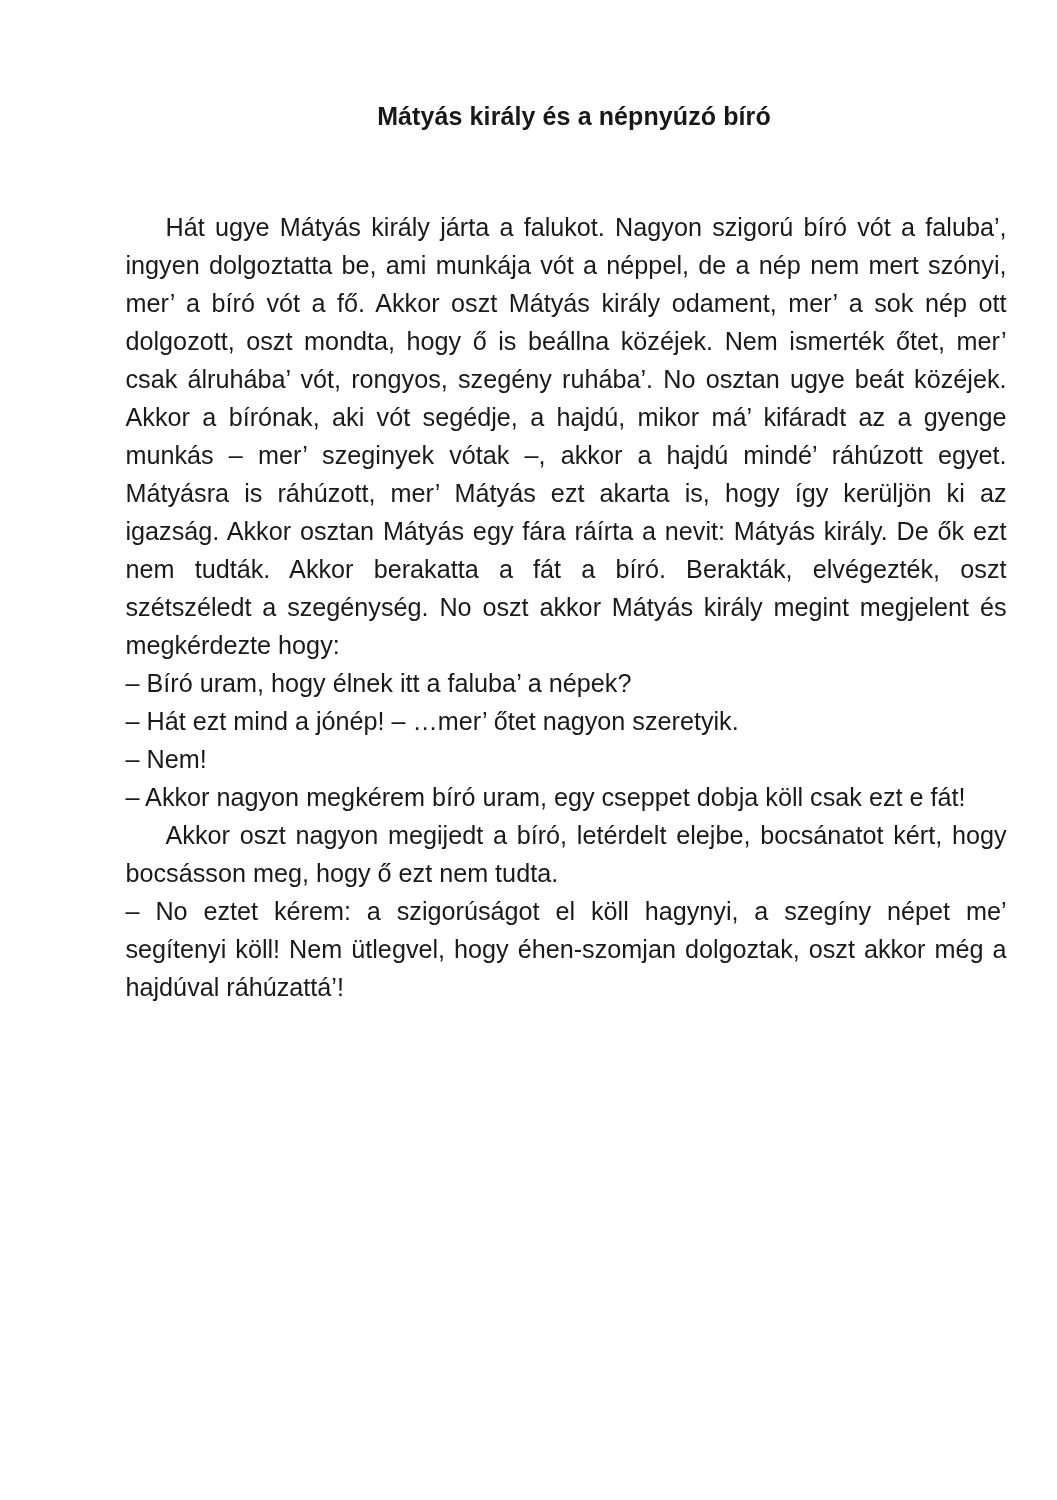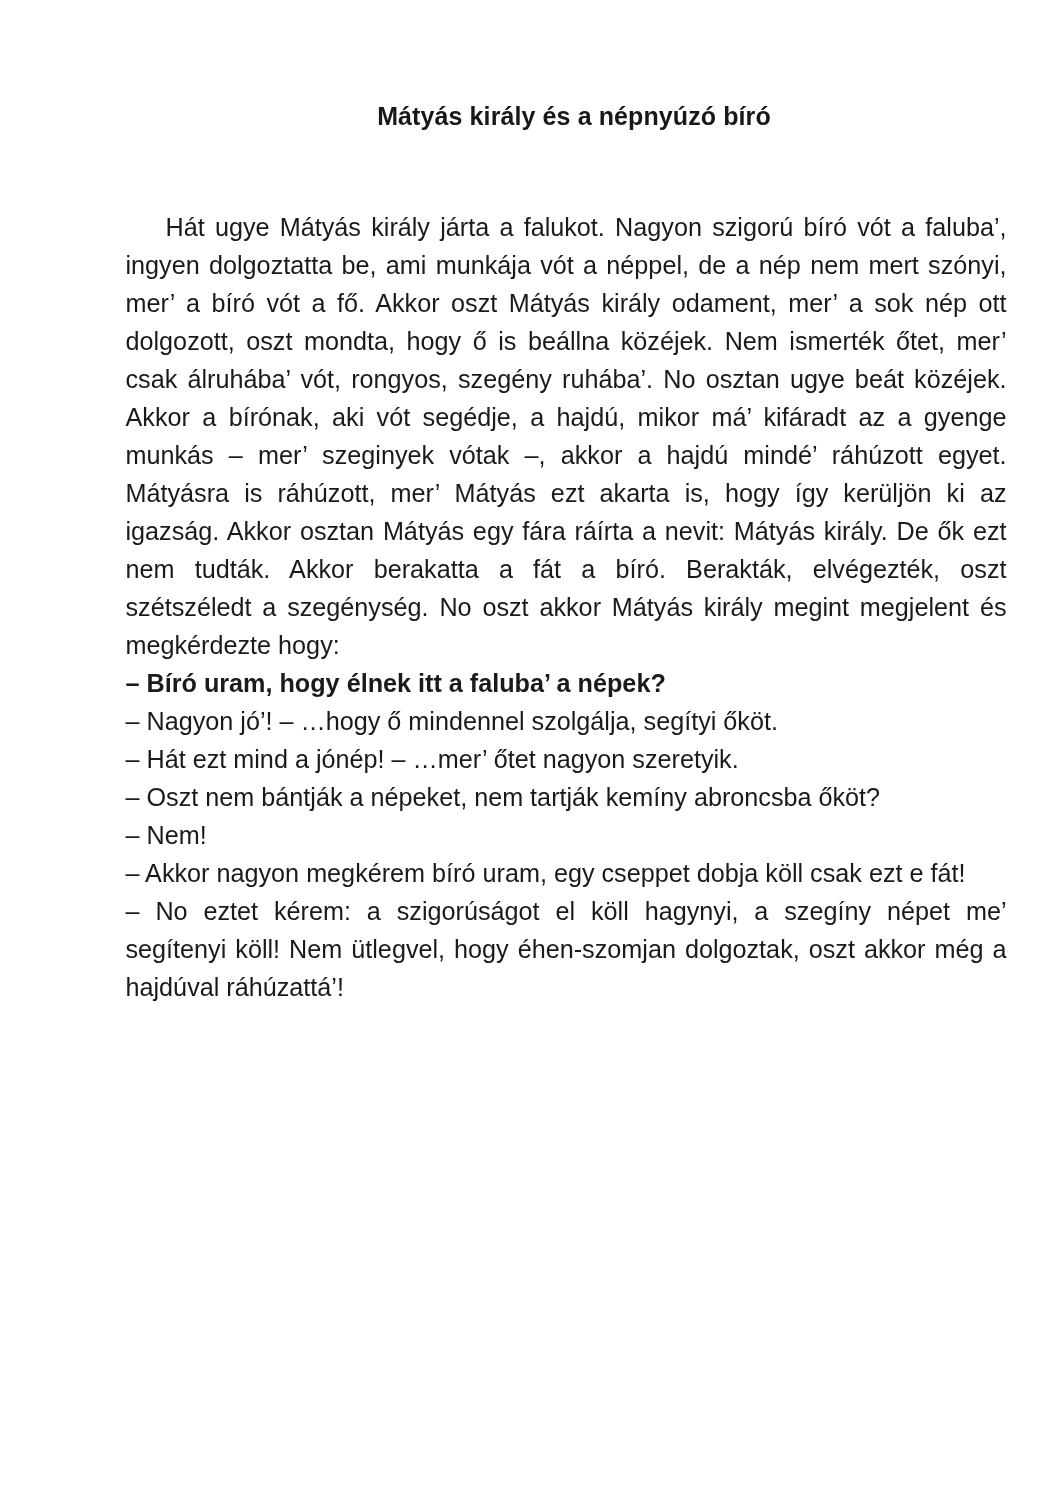--- a/index.html
+++ b/index.html
@@ -65,22 +65,21 @@
 </style>
 </head>
 <body>
 
 <div class="page">
 
   <div class="doc-title">Mátyás király és a népnyúzó bíró</div>
 
   <div class="body-block">
       <p class="para last-line-natural">Hát ugye Mátyás király járta a falukot. Nagyon szigorú bíró vót a faluba’, ingyen dolgoztatta be, ami munkája vót a néppel, de a nép nem mert szónyi, mer’ a bíró vót a fő. Akkor oszt Mátyás király odament, mer’ a sok nép ott dolgozott, oszt mondta, hogy ő is beállna közéjek. Nem ismerték őtet, mer’ csak álruhába’ vót, rongyos, szegény ruhába’. No osztan ugye beát közéjek. Akkor a bírónak, aki vót segédje, a hajdú, mikor má’ kifáradt az a gyenge munkás – mer’ szeginyek vótak –, akkor a hajdú mindé’ ráhúzott egyet. Mátyásra is ráhúzott, mer’ Mátyás ezt akarta is, hogy így kerüljön ki az igazság. Akkor osztan Mátyás egy fára ráírta a nevit: Mátyás király. De ők ezt nem tudták. Akkor berakatta a fát a bíró. Berakták, elvégezték, oszt szétszéledt a szegénység. No oszt akkor Mátyás király megint megjelent és megkérdezte hogy:</p>
-      <p class="dialogue justify" style="text-indent: 0px; font-weight: bold;">– Bíró uram, hogy élnek itt a faluba’ a népek?</p>
-      <p class="dialogue justify" style="text-indent: 0px;">– Nagyon jó’! – …hogy ő mindennel szolgálja, segítyi őköt.</p>
+      <p class="dialogue justify" style="text-indent: 0px;">– Bíró uram, hogy élnek itt a faluba’ a népek?</p>
       <p class="dialogue justify" style="text-indent: 0px;">– Hát ezt mind a jónép! – …mer’ őtet nagyon szeretyik.</p>
-      <p class="dialogue justify" style="text-indent: 0px;">– Oszt nem bántják a népeket, nem tartják kemíny abroncsba őköt?</p>
       <p class="dialogue justify" style="text-indent: 0px;">– Nem!</p>
       <p class="dialogue justify" style="text-indent: 0px;">– Akkor nagyon megkérem bíró uram, egy cseppet dobja köll csak ezt e fát!</p>
+      <p class="para last-line-natural">Akkor oszt nagyon megijedt a bíró, letérdelt elejbe, bocsánatot kért, hogy bocsásson meg, hogy ő ezt nem tudta.</p>
       <p class="dialogue justify" style="text-indent: 0px;">– No eztet kérem: a szigorúságot el köll hagynyi, a szegíny népet me’ segítenyi köll! Nem ütlegvel, hogy éhen-szomjan dolgoztak, oszt akkor még a hajdúval ráhúzattá’!</p>
     </div>
 
 </div>
 
 </body></html>

